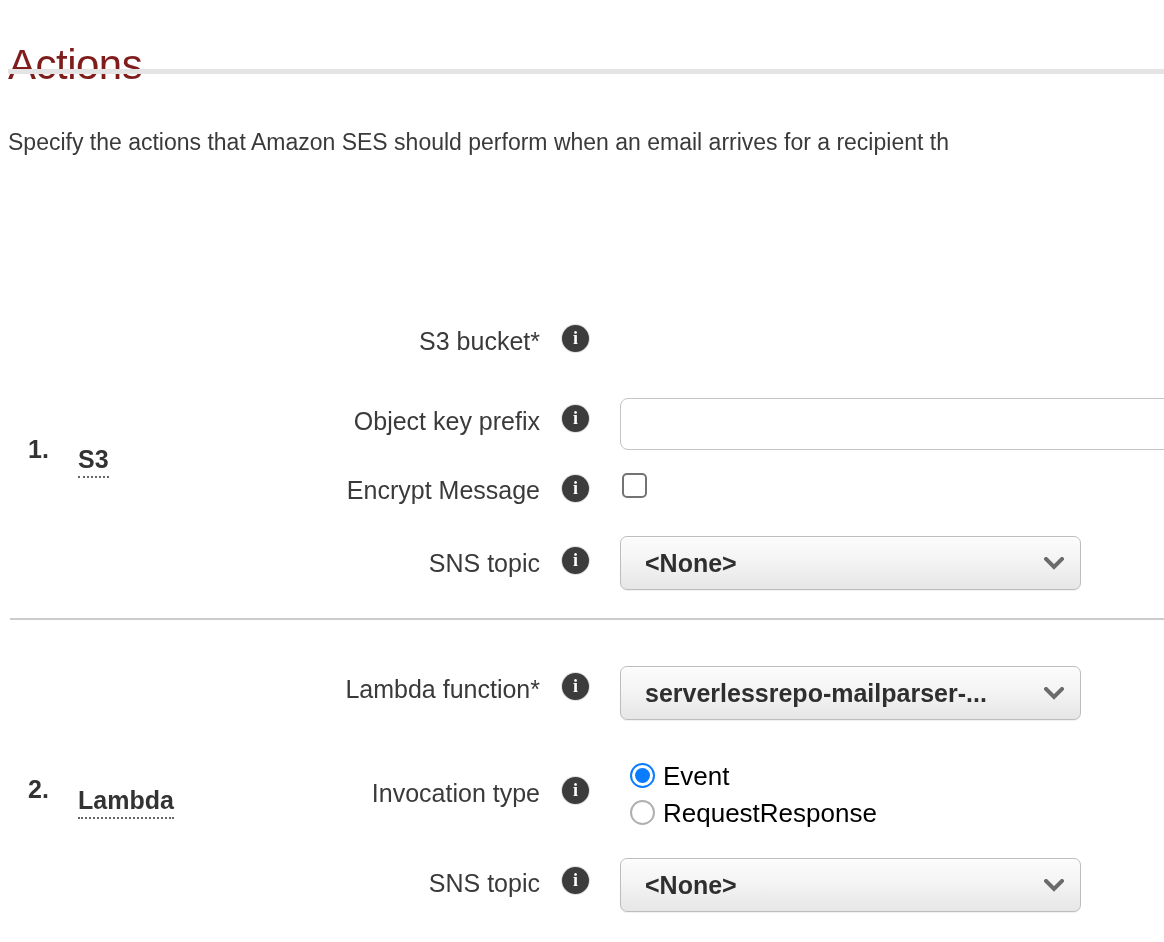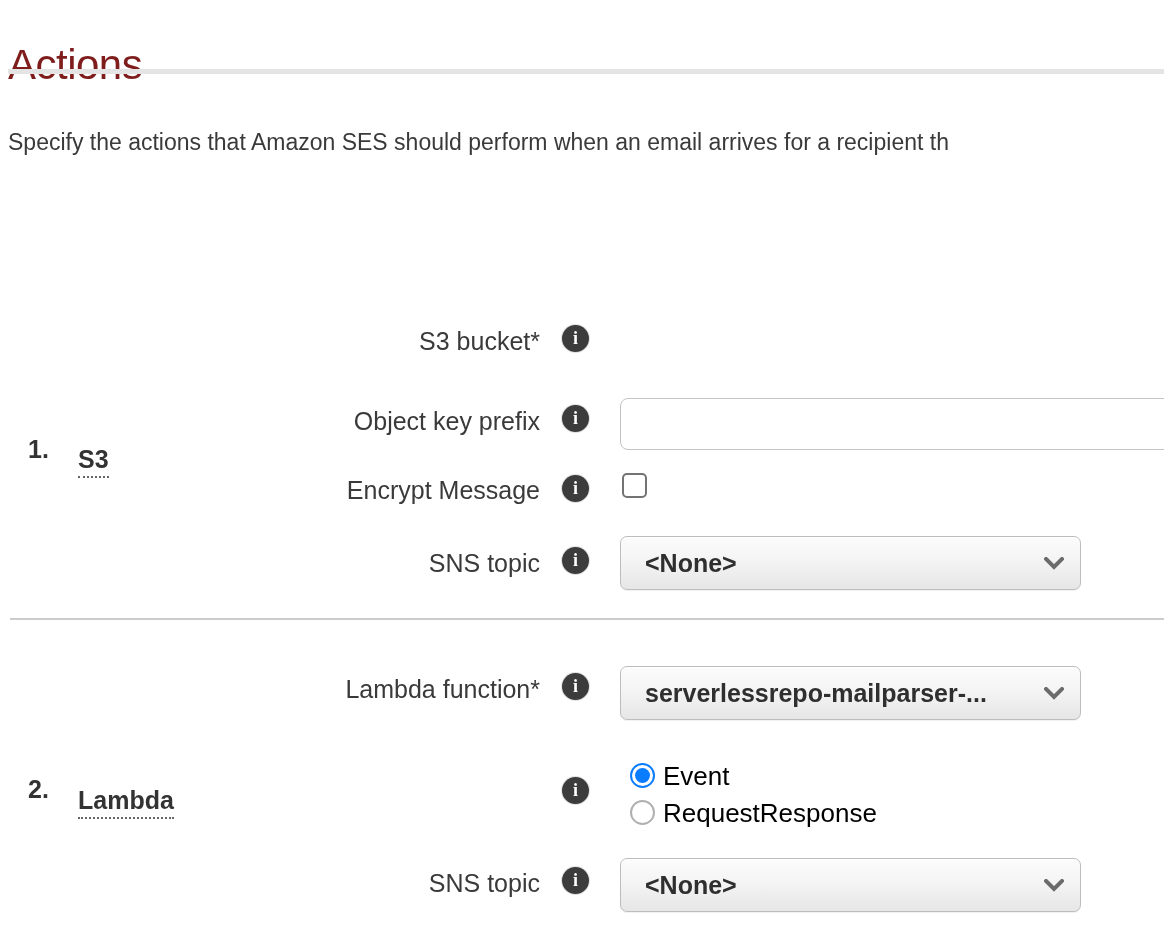--- a/index.html
+++ b/index.html
@@ -321,20 +321,21 @@
         <div class="select-text">serverlessrepo-mailparser-...</div>
         <span class="chevron">
           <svg width="20" height="13" viewBox="0 0 20 13">
               <path d="M2 2 L10 10 L18 2" stroke="#6b6b6b" stroke-width="4" fill="none" stroke-linecap="square"></path>
             </svg>
         </span>
       </div>
     </div>
 
     <div class="field" style="top:152px; height:84px;">
+      <div class="field-label" style="top:6px;">Invocation type</div>
       <div class="info-icon" style="top:7px;">i</div>
       <div class="radio-group" style="top:-12px;">
         <div class="radio-item selected">
           <span class="radio-mark"></span>
           <span class="radio-label">Event</span>
         </div>
         <div class="radio-item">
           <span class="radio-mark"></span>
           <span class="radio-label">RequestResponse</span>
         </div>

